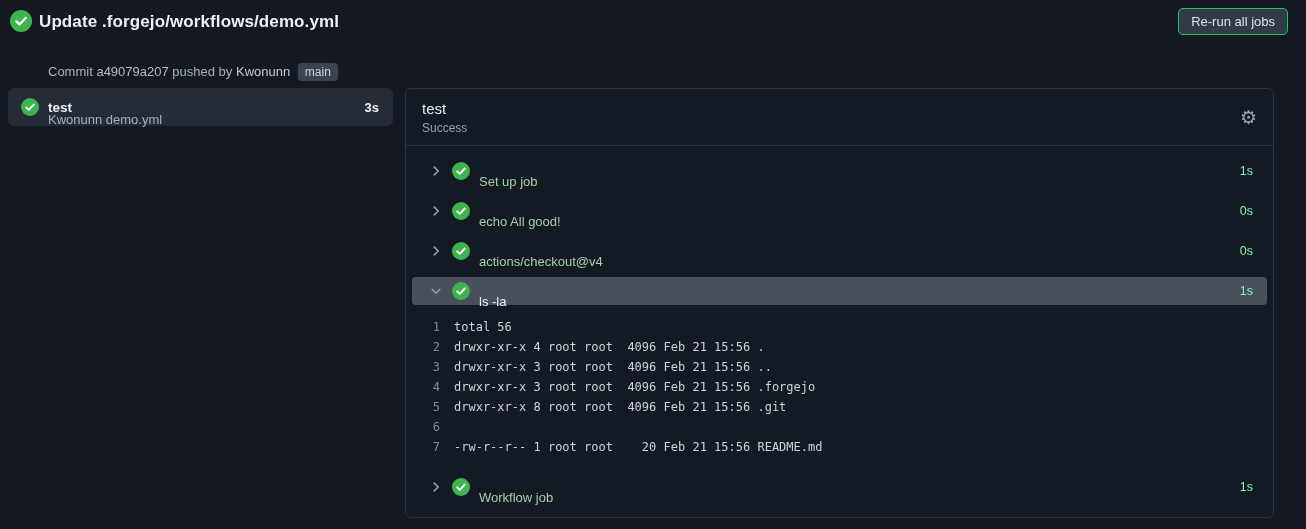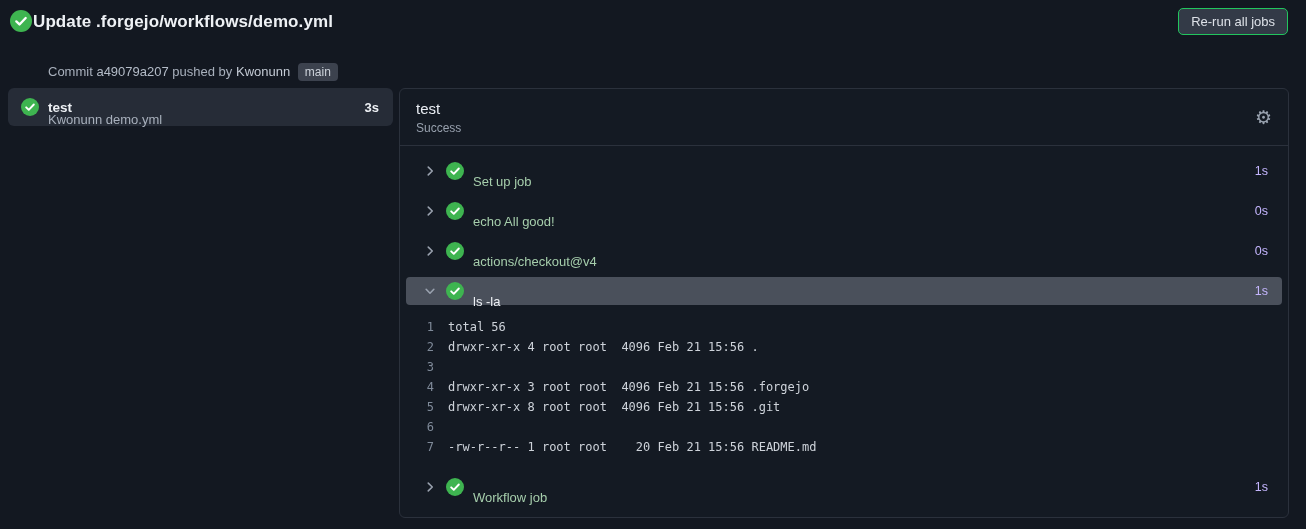--- a/index.html
+++ b/index.html
@@ -9,21 +9,21 @@
     font-family: "Liberation Sans", sans-serif;
     color: #d5dae2;
   }
 
   
   .run-header {
     position: relative;
     padding: 10px 18px 6px 10px;
     height: 80px;
   }
-  .run-header-main { display: flex; align-items: flex-start; gap: 1px; }
+  .run-header-main { display: flex; align-items: flex-start; gap: 7px; }
   .status-circle {
     flex: 0 0 auto;
     display: inline-flex; align-items: center; justify-content: center;
   }
   .run-title {
     font-size: 17px; font-weight: 600; color: #eef1f5;
     line-height: 24px; letter-spacing: 0.1px;
   }
   .run-sub {
     margin-left: 38px;
@@ -40,22 +40,22 @@
   }
   .rerun-btn {
     position: absolute; top: 8px; right: 18px;
     background: #333a47; border: 1px solid #22c55e;
     color: #dde1e8; font-size: 13px; font-family: inherit;
     padding: 5px 12px; border-radius: 5px; cursor: pointer;
   }
 
   
   .content {
-    display: flex; gap: 6px;
-    padding: 8px 17px 0 8px;
+    display: flex; gap: 12px;
+    padding: 8px 32px 0 8px;
     align-items: flex-start;
   }
   .jobs-sidebar { width: 385px; flex: 0 0 auto; }
   .job-item {
     display: flex; align-items: center; gap: 9px;
     background: #262c37;
     border-radius: 6px;
     height: 38px; padding: 0 14px 0 13px;
     cursor: pointer;
   }
@@ -98,21 +98,21 @@
     transition: transform .1s;
   }
   .step-header.expanded {
     background: #4a505b;
     height: 28px;
     margin: 6px 0;
   }
   .step-header.expanded .chevron { transform: rotate(90deg); }
   .step-name { font-size: 13px; color: #a6ceac; margin-top: 20px; }
   .step-header.expanded .step-name { color: #eef1f5; }
-  .step-duration { margin-left: auto; font-size: 12.5px; color: #c4b5fd; }
+  .step-duration { margin-left: auto; font-size: 12.5px; color: #86efac; }
 
   .step-logs { padding: 6px 0 10px 0; }
   .log-line {
     display: flex;
     font-family: "DejaVu Sans Mono", monospace;
     font-size: 12px; line-height: 20px;
   }
   .log-num {
     flex: 0 0 42px; text-align: right;
     color: #7f8a99; padding-right: 14px;
@@ -247,20 +247,21 @@
     <span class="log-text">total 56</span>
   </div>
 
   <div class="log-line">
     <span class="log-num">2</span>
     <span class="log-text">drwxr-xr-x 4 root root  4096 Feb 21 15:56 .</span>
   </div>
 
   <div class="log-line">
     <span class="log-num">3</span>
+    <span class="log-text">drwxr-xr-x 3 root root  4096 Feb 21 15:56 ..</span>
   </div>
 
   <div class="log-line">
     <span class="log-num">4</span>
     <span class="log-text">drwxr-xr-x 3 root root  4096 Feb 21 15:56 .forgejo</span>
   </div>
 
   <div class="log-line">
     <span class="log-num">5</span>
     <span class="log-text">drwxr-xr-x 8 root root  4096 Feb 21 15:56 .git</span>

